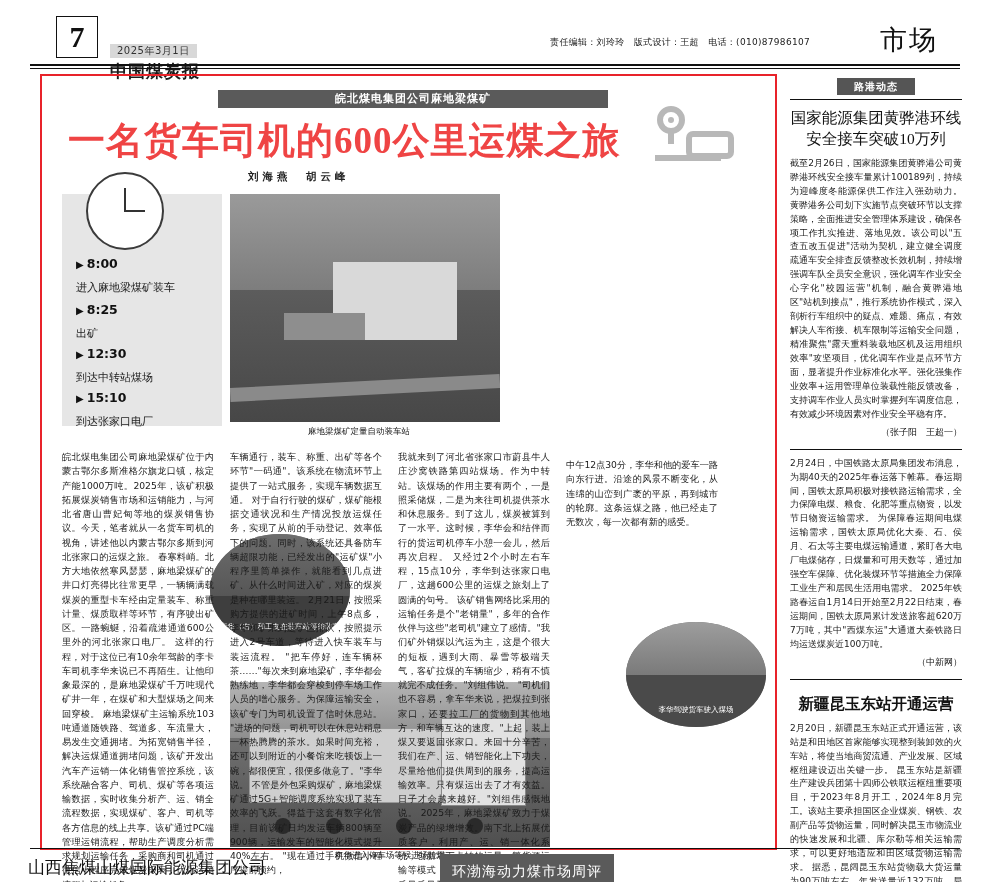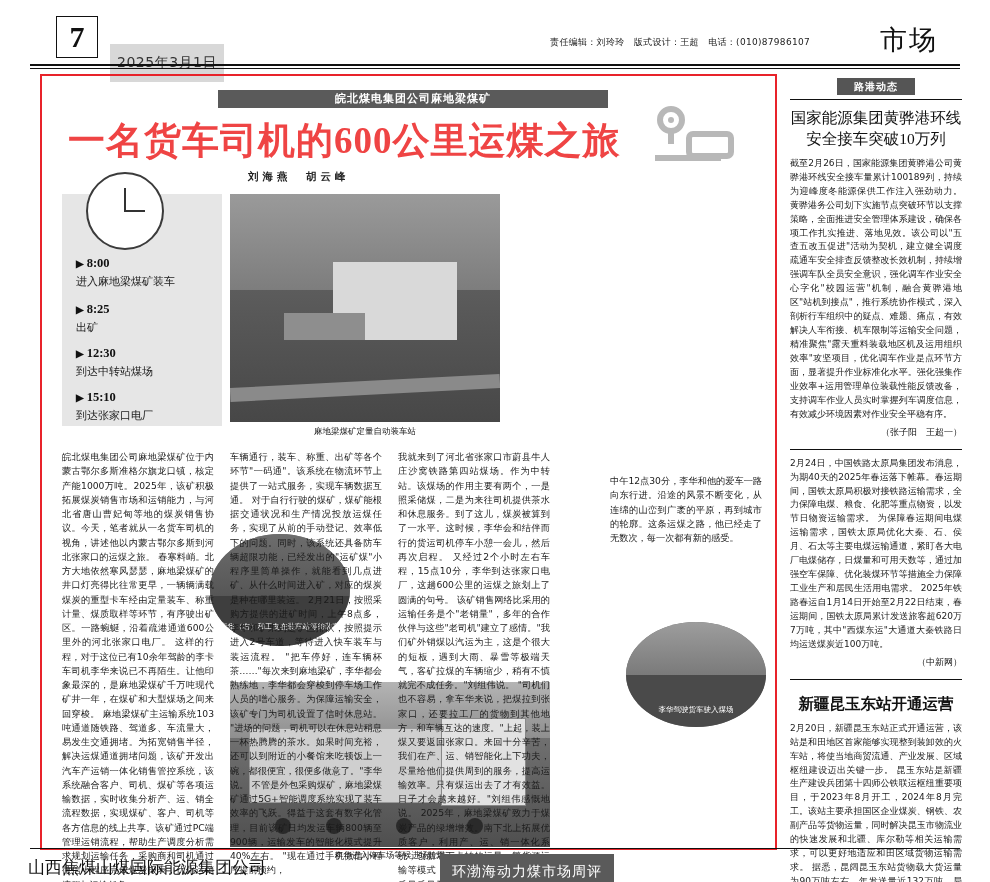--- a/index.html
+++ b/index.html
@@ -4,68 +4,68 @@
 <style>
   html,body{margin:0;padding:0;background:#ffffff;}
   body{width:990px;height:882px;font-family:"DejaVu Sans","Liberation Sans",sans-serif;color:#111;}
   .page{position:relative;width:990px;height:882px;background:#fff;overflow:hidden;}
 
   
   .masthead{position:absolute;left:30px;top:14px;width:930px;height:52px;}
   .pagenum-box{position:absolute;left:26px;top:2px;width:40px;height:40px;border:1.5px solid #111;display:flex;align-items:center;justify-content:center;}
   .pagenum{font-family:"Liberation Serif",serif;font-size:30px;font-weight:bold;line-height:1;}
   .paper-name{position:absolute;left:80px;top:4px;font-family:"Liberation Serif",serif;font-size:17px;font-weight:bold;letter-spacing:1px;color:#1a1a1a;margin-top:42px;}
-  .date-chip{position:absolute;left:80px;top:30px;background:#d8d8d8;color:#333;font-size:14px;padding:10px 7px;letter-spacing:.5px;}
+  .date-chip{position:absolute;left:80px;top:30px;background:#d8d8d8;color:#333;font-size:10px;padding:0 7px;letter-spacing:.5px;}
   .credits{position:absolute;right:150px;top:22px;font-size:9px;color:#222;letter-spacing:.3px;white-space:nowrap;}
   .section-title{position:absolute;right:22px;top:8px;font-family:"Liberation Serif",serif;font-size:27px;font-weight:normal;letter-spacing:2px;}
   .rule-top{position:absolute;left:30px;top:64px;width:930px;height:2px;background:#111;}
   .rule-top2{position:absolute;left:30px;top:68px;width:930px;height:1px;background:#111;}
 
   
   .redframe{position:absolute;left:40px;top:74px;width:733px;height:772px;border:2px solid #e8232a;}
 
   
   .art{position:absolute;left:48px;top:82px;width:717px;height:756px;background:#fff;}
   .kicker{position:absolute;left:170px;top:8px;width:390px;height:18px;background:#5a5a5a;color:#fff;font-size:11px;font-weight:bold;text-align:center;line-height:18px;letter-spacing:1px;}
   .headline{position:absolute;left:20px;top:34px;width:610px;font-family:"Liberation Serif",serif;font-size:37px;font-weight:bold;letter-spacing:1px;color:#ef4444;}
   .byline{position:absolute;left:200px;top:88px;font-size:10.5px;letter-spacing:4px;color:#222;font-weight:bold;}
   .logo-pin{position:absolute;right:12px;top:22px;width:110px;height:70px;}
 
   
-  .tl{position:absolute;left:14px;top:112px;width:160px;height:232px;background:#e6e6e6;font-family:Liberation Serif, serif;}
+  .tl{position:absolute;left:14px;top:112px;width:160px;height:232px;background:#e6e6e6;}
   .tl .clock{position:absolute;left:24px;top:-22px;width:74px;height:74px;border-radius:50%;background:#fff;border:2px solid #3b3b3b;}
   .tl .clock:before{content:"";position:absolute;left:36px;top:14px;width:2px;height:24px;background:#333;}
   .tl .clock:after{content:"";position:absolute;left:37px;top:36px;width:20px;height:2px;background:#333;}
   .tl-item{position:absolute;left:14px;width:140px;}
   .tl-time{font-size:12.5px;font-weight:bold;color:#111;}
   .tl-time .tri{color:#111;font-size:10px;margin-right:3px;}
-  .tl-desc{font-size:11px;color:#222;margin-top:3px;}
+  .tl-desc{font-size:11px;color:#222;margin-top:9px;}
   .tl-1{top:62px;} .tl-2{top:108px;} .tl-3{top:152px;} .tl-4{top:196px;}
 
   
   .photo{position:absolute;background:#6f6f6f;overflow:hidden;}
   .cap{position:absolute;font-size:8.5px;color:#222;text-align:center;}
 
   .ph-mine{left:182px;top:112px;width:270px;height:228px;}
-  .cap-mine{left:182px;top:344px;width:270px;}
+  .cap-mine{left:176px;top:344px;width:270px;}
 
   .ph-truckbig{left:182px;top:600px;width:320px;height:165px;}
   .cap-truckbig{left:182px;top:768px;width:320px;}
 
   .ph-oval1{left:162px;top:452px;width:140px;height:112px;border-radius:50%;}
   .ph-oval2{left:578px;top:540px;width:140px;height:105px;border-radius:50%;}
   .ovalcap{position:absolute;font-size:7.5px;color:#fff;text-align:center;width:120px;}
 
   
   .col{position:absolute;font-size:9.2px;line-height:1.55;color:#1a1a1a;text-align:justify;}
   .c1{left:14px;top:368px;width:152px;}
   .c2{left:182px;top:368px;width:152px;}
   .c3{left:350px;top:368px;width:152px;}
   .c4{left:518px;top:112px;width:152px;}
-  .c5{left:518px;top:392px;width:152px;margin-left:44px;}
+  .c5{left:518px;top:376px;width:152px;}
 
   
   .rail{position:absolute;left:790px;top:78px;width:172px;}
   .rail-tag{width:78px;height:17px;background:#555;color:#fff;font-size:10px;font-weight:bold;text-align:center;line-height:17px;margin-left:47px;letter-spacing:1px;}
   .rail-hr{width:172px;height:1px;background:#111;margin-top:4px;}
   .rail-h1{font-family:"Liberation Serif",serif;font-size:15.5px;font-weight:normal;line-height:1.35;text-align:center;margin-top:8px;color:#111;}
   .rail-p{font-size:9px;line-height:1.55;text-align:justify;margin-top:7px;color:#1a1a1a;}
   .rail-sign{font-size:9px;text-align:right;margin-top:4px;}
   .rail-h2{font-family:"Liberation Serif",serif;font-size:15.5px;font-weight:bold;line-height:1.35;text-align:center;margin-top:14px;color:#111;}
   .rail-rule{width:172px;height:1px;background:#111;margin-top:10px;}

